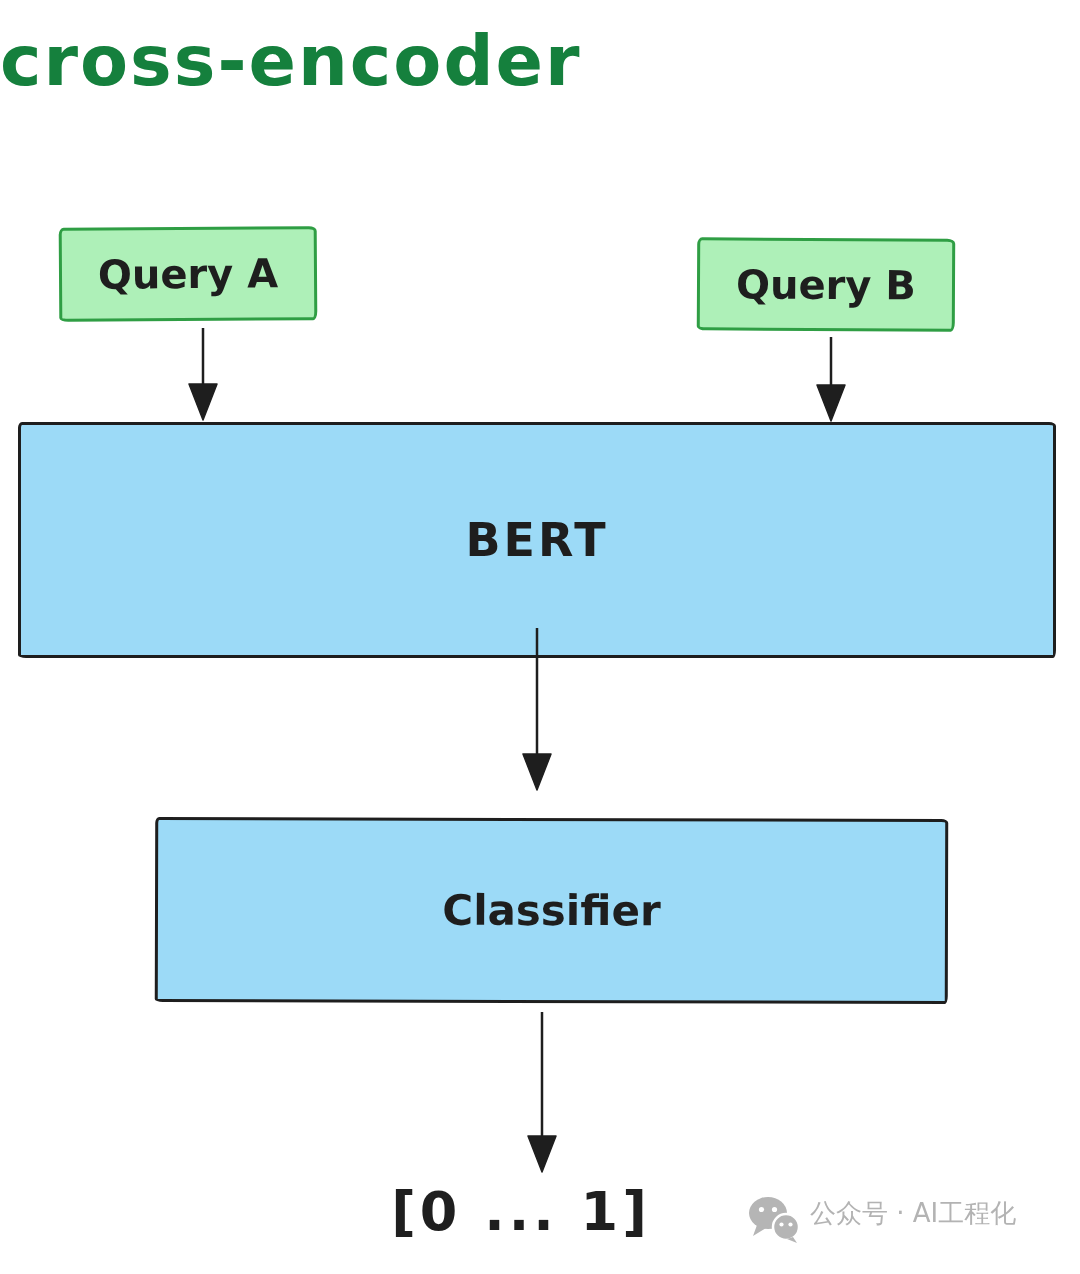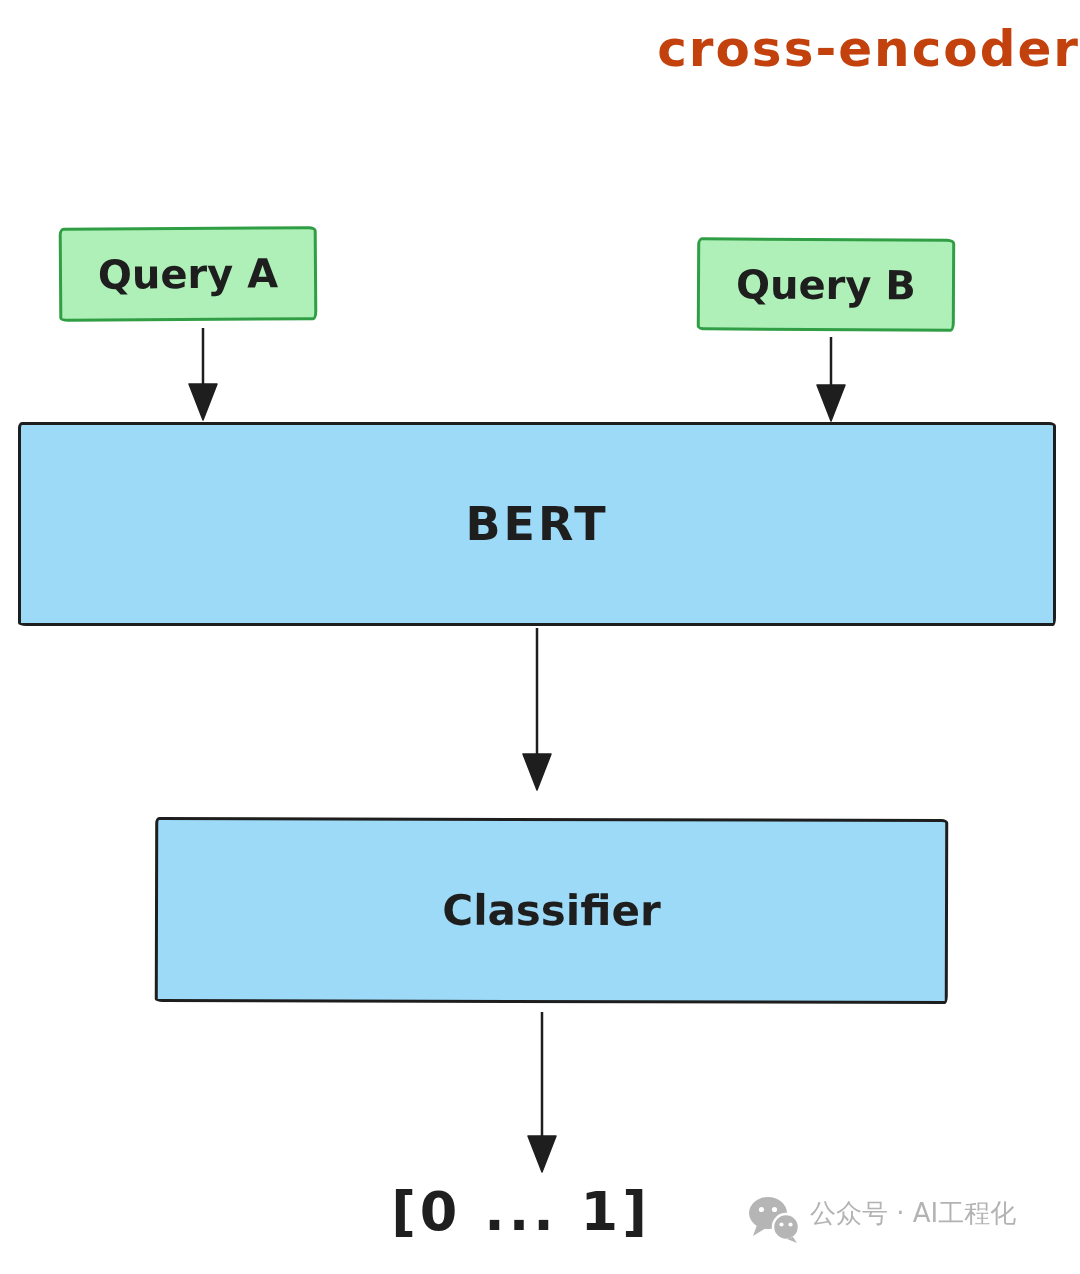--- a/index.html
+++ b/index.html
@@ -9,25 +9,25 @@
     height:1274px;
     background:#ffffff;
     overflow:hidden;
     font-family:"DejaVu Sans", sans-serif;
     color:#1e1e1e;
   }
   .title{
     position:absolute;
     left:0; top:20px;
     width:100%;
-    text-align:right;
-    font-size:50px;
+    text-align:left;
+    font-size:70px;
     font-weight:700;
     letter-spacing:2px;
-    color:#c2410c;
+    color:#15803d;
   }
   .node{
     position:absolute;
     display:flex;
     align-items:center;
     justify-content:center;
     font-weight:700;
     color:#1e1e1e;
     box-sizing:border-box;
   }
@@ -36,21 +36,21 @@
     border:3px solid #2f9e44;
     border-radius:5px 8px 4px 9px / 7px 5px 9px 4px;
   }
   .node-blue{
     background:#9cdaf7;
     border:3px solid #1e1e1e;
     border-radius:4px 7px 3px 8px / 6px 4px 8px 3px;
   }
   #query-a{ left:59px;  top:227px; width:258px; height:94px; font-size:40px; transform:rotate(-0.4deg); }
   #query-b{ left:697px; top:238px; width:258px; height:93px; font-size:40px; transform:rotate(0.3deg); }
-  #bert{       left:18px;  top:422px; width:1038px; height:204px; font-size:46px; letter-spacing:3px; }
+  #bert{       left:18px;  top:422px; width:1038px; height:236px; font-size:46px; letter-spacing:3px; }
   #classifier{ left:155px; top:818px; width:793px;  height:185px; font-size:42px; transform:rotate(0.15deg); }
   .arrow{ position:absolute; }
   .arrow line{ stroke:#1e1e1e; stroke-width:2.5; }
   .arrow polygon{ fill:#1e1e1e; stroke:#1e1e1e; stroke-width:1.5; stroke-linejoin:round; }
   #arrow-a{ left:185px; top:328px; }
   #arrow-b{ left:813px; top:337px; }
   #arrow-mid{ left:519px; top:628px; }
   #arrow-out{ left:524px; top:1012px; }
   .output-text{
     position:absolute;

